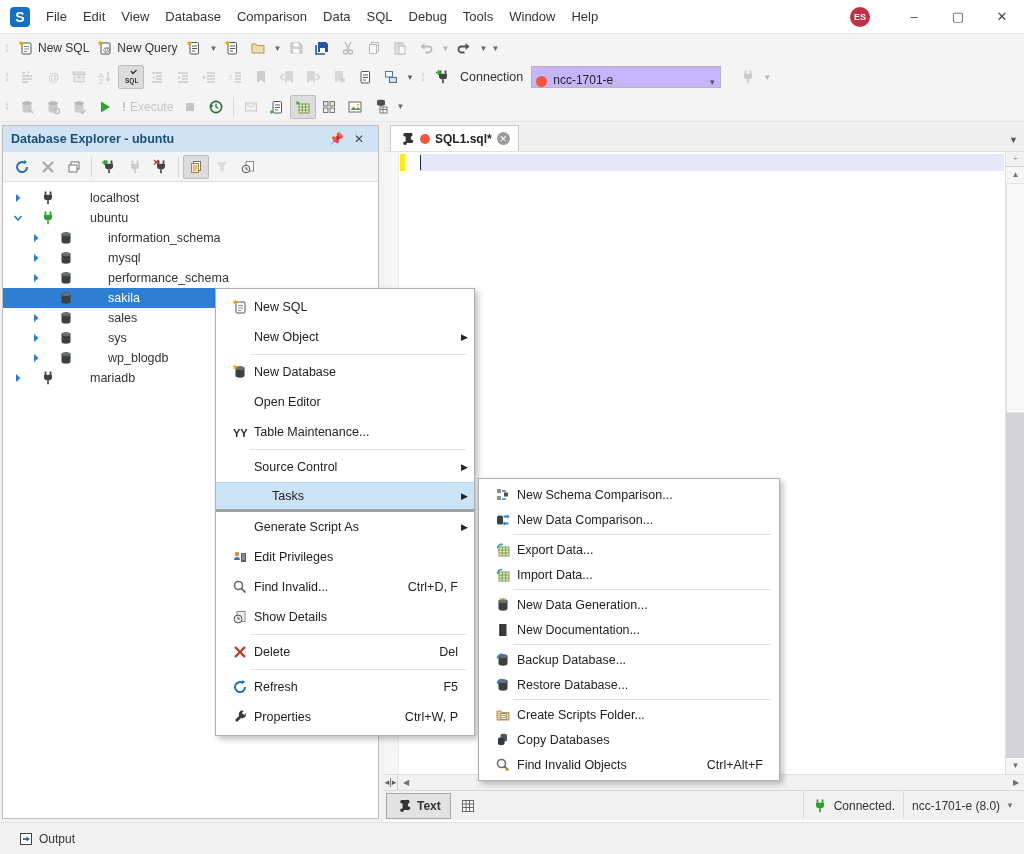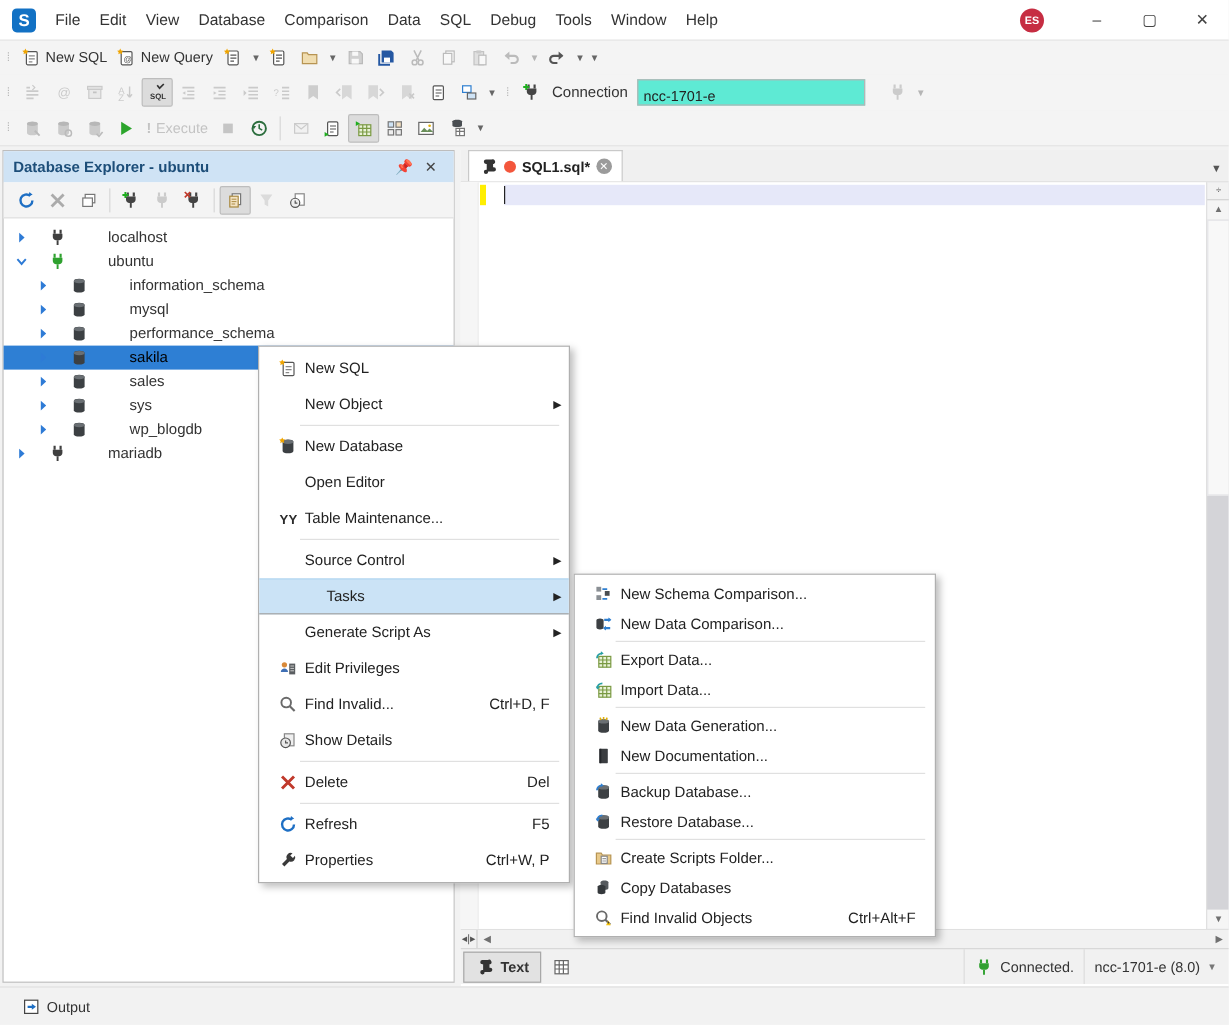--- a/index.html
+++ b/index.html
@@ -22,34 +22,34 @@
   .tb3 { top:92px; height:30px; border-bottom:1px solid #e3e3e3; }
   .grip { width:14px; height:100%; display:flex; align-items:center; justify-content:center; color:#b8b8b8; font-size:10px; letter-spacing:0; }
   .tbtn { height:24px; min-width:26px; padding:0 3px; display:flex; align-items:center; justify-content:center; border:1px solid transparent; border-radius:2px; }
   .tbtn.labeled { gap:4px; font-size:12px; color:#333; }
   .tbtn.disabled { opacity:.45; filter:grayscale(1); color:#888; }
   .tbtn.active { background:#dcdcdc; border-color:#bdbdbd; }
   .dd { width:12px; color:#666; font-size:8px; text-align:center; }
   .dd.disabled { color:#b5b5b5; }
   .vsep { width:1px; height:20px; background:#d8d8d8; margin:0 4px; }
   .conn-label { font-size:12.5px; color:#333; margin:0 8px 0 4px; }
-  .combo { width:190px; height:22px; background:#5eead4; border:1px solid #b5b5b5; display:flex; align-items:flex-start; padding:0 4px; gap:6px;flex-direction:column; }
+  .combo { width:190px; height:22px; background:#c4b5fd; border:1px solid #b5b5b5; display:flex; align-items:flex-end; padding:0 4px; gap:6px; }
   .combo .dot { width:11px; height:11px; border-radius:50%; background:#f3563c; }
   .combo .cval { flex:1; font-size:12px; color:#222; }
   .combo .carrow { color:#555; font-size:8px; }
 
   
   .explorer { position:absolute; left:2px; top:125px; width:377px; height:694px; background:#fff; border:1px solid #bdbdbd; }
   .exp-header { height:26px; background:#cfe3f5; display:flex; align-items:center; padding:0 8px; }
   .exp-title { font-weight:bold; font-size:12.5px; color:#1d4e79; flex:1; }
   .exp-hbtn { width:22px; text-align:center; color:#444; font-size:12px; }
   .exp-toolbar { height:30px; background:#f4f4f4; border-bottom:1px solid #e0e0e0; display:flex; align-items:center; padding-left:6px; }
   .tree { padding-top:6px; }
   .trow { height:20px; display:flex; align-items:center; gap:15px; position:relative; }
-  .trow.selected { background:#2e7fd4; color:#000000; }
+  .trow.selected { background:#2e7fd4; color:#ffffff; }
   .trow .chev { width:14px; display:flex; justify-content:center; }
   .trow .tlabel { font-size:12.5px; padding-left:4px; }
   .sq { width:12px; height:12px; }
   .ci { width:12px; height:12px; border-radius:50%; }
 
   .splitterv { position:absolute; left:379px; top:125px; width:5px; height:694px; background:#f2f2f2; }
 
   
   .editor-zone { position:absolute; left:384px; top:125px; width:640px; height:697px; background:#fff; }
   .tabstrip { height:27px; background:#f0f0f0; display:flex; align-items:flex-end; border-bottom:1px solid #e0e0e0; }
@@ -83,21 +83,21 @@
   .bottombar { position:absolute; left:0; top:822px; width:1024px; height:32px; background:#f2f2f2; border-top:1px solid #e0e0e0; display:flex; align-items:center; }
   .output-tab { display:flex; align-items:center; gap:5px; margin-left:10px; font-size:12px; color:#333; padding:3px 8px; }
 
   
   .popupmenu { position:absolute; background:#fff; border:1px solid #b0b0b0; box-shadow:3px 3px 6px rgba(0,0,0,.25); padding:3px 0; z-index:50; }
   .ctxmenu { left:215px; top:288px; width:260px; }
   .submenu { left:478px; top:478px; width:302px; }
   .mi { display:flex; align-items:center; padding:0 4px 0 6px; }
   .ctxmenu .mi { height:30px; }
   .submenu .mi { height:25px; }
-  .mi.hl { background:#cbe3f6; border-top:1px solid #b5d7f0; border-bottom:1px solid #a3a3a3;padding-left:24px; }
+  .mi.hl { background:#cbe3f6; border-top:1px solid #b5d7f0; border-bottom:3px solid #a3a3a3;padding-left:24px; }
   .mi-icon { width:26px; display:flex; justify-content:flex-end; }
   .mi-label { flex:1; font-size:12.5px; color:#222; padding-left:6px; }
   .mi-short { font-size:12.5px; color:#222; padding-right:12px; }
   .mi-arrow { width:14px; color:#222; font-size:9px; text-align:right; padding-right:2px; }
   .msep { height:1px; background:#e0e0e0; margin:2px 8px 2px 34px; }
 
   svg { display:block; }
 </style>
 </head>
 <body>

